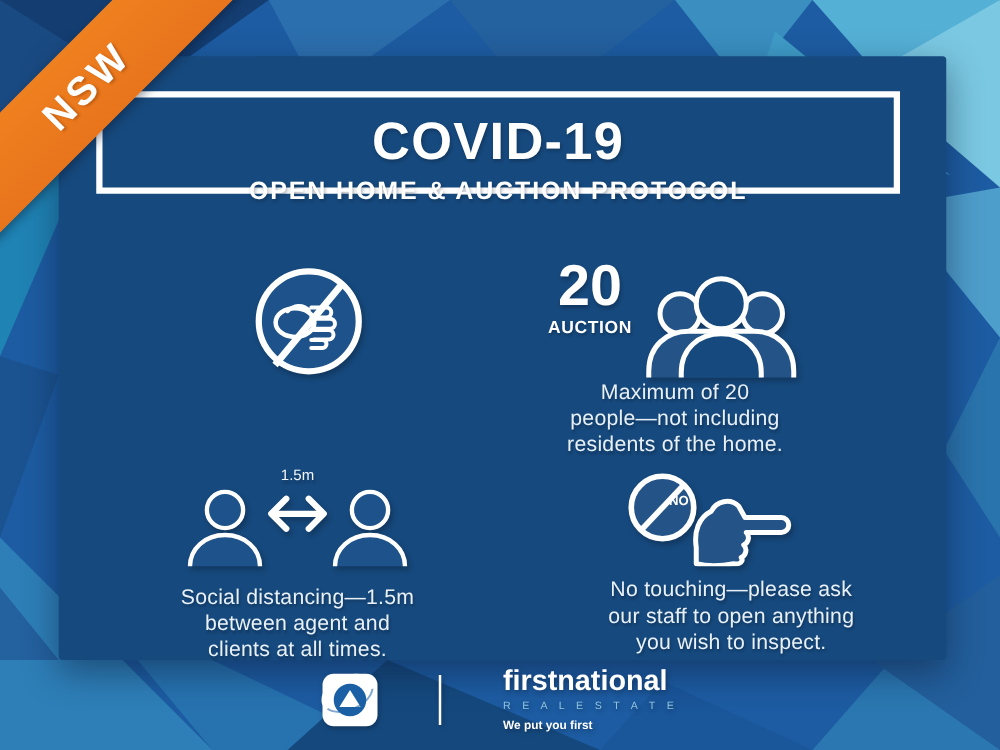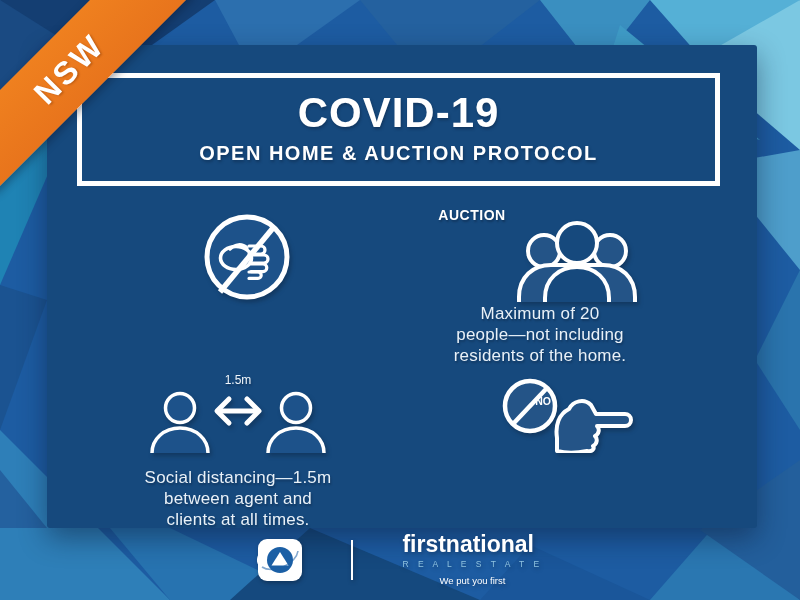--- a/index.html
+++ b/index.html
@@ -5,21 +5,21 @@
   * { margin:0; padding:0; box-sizing:border-box; }
   html,body { width:800px; height:600px; overflow:hidden; }
   body { font-family:"Liberation Sans", sans-serif; }
   .stage { position:relative; width:800px; height:600px; background:#1d5ca2; overflow:hidden; }
   .bg { position:absolute; inset:0; width:800px; height:600px; display:block; }
 
   
   .card { position:absolute; left:47px; top:45px; width:710px; height:483px;
           background:#16497d; border-radius:3px; box-shadow:0 10px 28px rgba(8,22,48,.45); z-index:2; }
 
-  .header-frame { position:absolute; left:30px; top:28px; width:643px; height:113px;
+  .header-frame { position:absolute; left:30px; top:28px; width:643px; height:82px;
           border:5px solid #ffffff; text-align:center; padding-top:11px; }
   .title { font-size:42px; font-weight:bold; color:#ffffff; letter-spacing:1px;
            text-shadow:1px 2px 3px rgba(8,20,40,.35); }
   .subtitle { margin-top:5px; font-size:20px; font-weight:bold; color:#ffffff; letter-spacing:1.5px;
            text-shadow:1px 2px 3px rgba(8,20,40,.35); }
 
   .section { position:absolute; text-align:center; color:#e9f1f8; }
   .caption { font-size:17px; line-height:1.24; white-space:pre-line;
              text-shadow:1px 2px 2px rgba(8,20,40,.35); letter-spacing:.2px; }
   .icon-svg { filter:drop-shadow(2px 3px 2px rgba(8,20,40,.33)); display:block; margin:0 auto; }
@@ -55,21 +55,21 @@
             text-shadow:1px 2px 2px rgba(120,50,0,.35); }
 
   
   .footer { position:absolute; left:0; top:533px; width:800px; display:flex;
             justify-content:center; align-items:center; z-index:3;
             filter:drop-shadow(1px 2px 2px rgba(8,20,40,.4));gap:40px; }
   .brand-divider { width:2px; height:40px; background:#ffffff; margin:0 9px 0 8px; }
   .brand-text { display:flex; flex-direction:column; }
   .brand-name { font-size:23px; font-weight:bold; color:#ffffff; letter-spacing:0; line-height:1; }
   .brand-sub { font-size:8.5px; color:#8fc3e0; letter-spacing:3.5px; text-align:right; margin-top:3px; }
-  .brand-tagline { font-size:9.5px; font-weight:normal; color:#ffffff; text-align:center; margin-top:6px; }
+  .brand-tagline { font-size:9.5px; font-weight:bold; color:#ffffff; text-align:left; margin-top:6px; }
 </style>
 </head>
 <body>
 
 <div class="stage">
 
   <svg class="bg" viewBox="0 0 800 600" preserveAspectRatio="none">
     <rect width="800" height="600" fill="#1d5ca2"></rect>
     <polygon points="0,0 215,0 40,125" fill="#143e72"></polygon>
     <polygon points="0,0 0,170 95,60" fill="#1a4a82"></polygon>
@@ -110,20 +110,21 @@
           <path d="M48,51 h12 a3.8,3.8 0 0 1 0,7.6 h-12" stroke-width="3.2"></path>
           <path d="M46,59 h9 a3.2,3.2 0 0 1 0,6.4 h-9" stroke-width="3.2"></path>
         </g>
         <line x1="70" y1="15" x2="17" y2="79" stroke="#ffffff" stroke-width="5.5"></line>
       </svg>
     </div>
 
     <div class="section s2">
       <div class="s2-row">
         <div class="num-block">
+          <div class="big-num">20</div>
           <div class="num-label">AUCTION</div>
         </div>
         <svg class="icon-svg" width="130" height="88" viewBox="0 0 130 88">
           <circle cx="32" cy="36" r="16" fill="#245487" stroke="#ffffff" stroke-width="4"></circle>
           <circle cx="98" cy="36" r="16" fill="#245487" stroke="#ffffff" stroke-width="4"></circle>
           <path d="M7,87 v-5 c0,-20 14,-32 32,-32 h52 c18,0 32,12 32,32 v5" fill="#245487" stroke="#ffffff" stroke-width="4"></path>
           <circle cx="65" cy="28" r="20" fill="#16497d" stroke="#ffffff" stroke-width="4"></circle>
           <path d="M33,87 v-4 c0,-19 14,-31 32,-31 s32,12 32,31 v4" fill="#16497d" stroke="#ffffff" stroke-width="4"></path>
         </svg>
       </div>
@@ -152,20 +153,23 @@
 
     <div class="section s4">
       <div class="hand-wrap">
         <svg class="icon-svg" width="150" height="75" viewBox="0 0 150 75">
           <path d="M55,73 V60 C53,47 57,36 67,31 C71,23 82,20 89,27 L94,36 H123 A6,6 0 0 1 123,48 H95 C98,51 97,56 93,58 C96,61 95,66 91,68 C93,71 90,74 85,73 C75,75 63,75 55,73 Z" fill="#245487" stroke="#ffffff" stroke-width="4" stroke-linejoin="round"></path>
           <circle cx="28" cy="28" r="25" fill="#245487" stroke="#ffffff" stroke-width="4.5"></circle>
           <line x1="11" y1="46" x2="45" y2="10" stroke="#ffffff" stroke-width="4.5"></line>
         </svg>
         <span class="no-label">NO</span>
       </div>
+      <div class="caption">No touching—please ask
+our staff to open anything
+you wish to inspect.</div>
     </div>
 
   </div>
 
   <div class="ribbon">
     <span>NSW</span>
   </div>
 
   <div class="footer">
     <svg width="46" height="44" viewBox="0 0 46 44">

